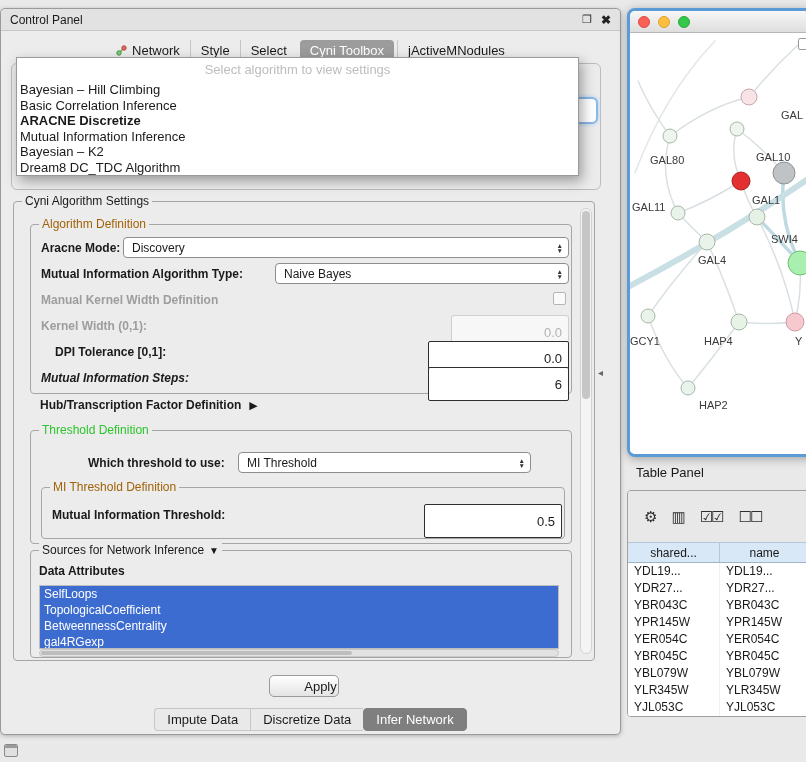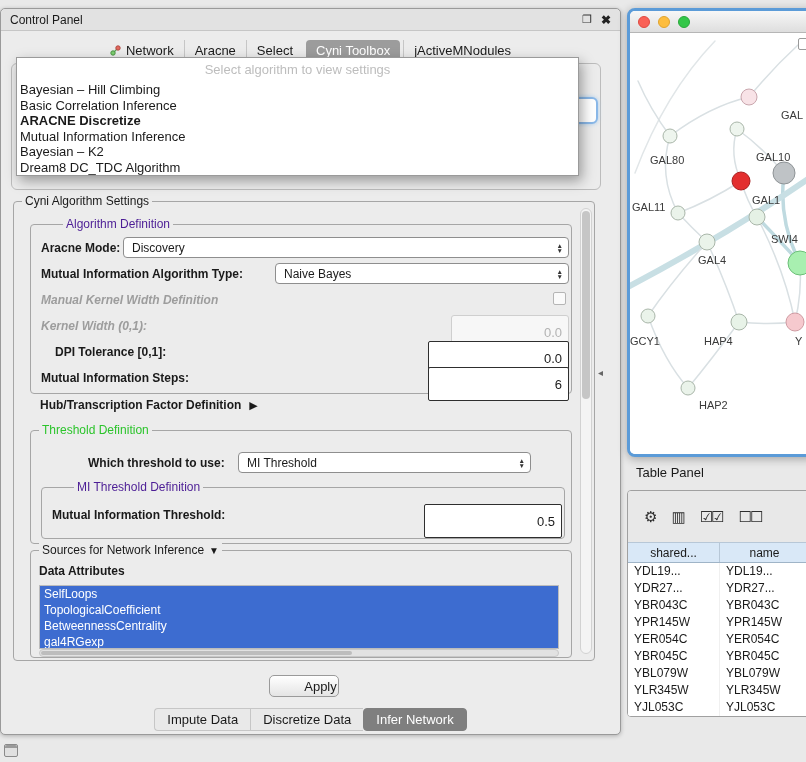--- a/index.html
+++ b/index.html
@@ -32,25 +32,25 @@
   .dd { position:absolute; left:15px; top:48px; width:563px; height:119px; background:#fff;
         border:1px solid #9a9a9a; box-shadow:3px 5px 12px rgba(0,0,0,.35); z-index:20; overflow:hidden; }
   .dd-ph { height:24px; line-height:24px; text-align:center; color:#bdbdbd; font-size:13px; }
   .dd-item { height:15.6px; line-height:15.6px; padding-left:3px; font-size:13px; white-space:nowrap; }
   .dd-item.bold { font-weight:bold; }
 
   
   .fieldset { position:absolute; border:1px solid #a6a6a6; border-radius:4px; }
   .legend { position:absolute; top:-8px; left:8px; background:#ececec; padding:0 3px;
             font-size:12px; line-height:14px; white-space:nowrap; }
-  .leg-blue { color:#4c1d95;margin-left:24px; }
+  .leg-blue { color:#a16207; }
   .leg-green { color:#2bc42b; }
 
   .lbl { position:absolute; font-size:12px; font-weight:bold; height:16px; line-height:16px; white-space:nowrap; }
-  .lbl.gray { color:#9d9d9d;font-style:italic; }
+  .lbl.gray { color:#9d9d9d; }
 
   .combo { position:absolute; background:#fff; border:1px solid #8e8e8e; border-radius:4px; height:21px;
            display:flex; align-items:center; padding:0 22px 0 8px; font-size:12px; }
   .combo-arr { position:absolute; right:5px; top:50%; transform:translateY(-50%); display:flex;
                flex-direction:column; align-items:center; color:#333; }
   .combo-arr i { font-style:normal; font-size:6.5px; line-height:5.5px; }
 
   .field { position:absolute; background:#fff; border:1px solid #c9c9c9; border-radius:3px;
            display:flex; align-items:center; justify-content:flex-end; padding:16px 6px; font-size:13px; }
   .field.dark { border:1.5px solid #2e2e2e; border-radius:2px; }
@@ -136,21 +136,21 @@
     <div class="top-tabs" id="top-tabs">
         <div class="tab">
           <svg width="11" height="11" viewBox="0 0 11 11">
             <line x1="3" y1="8" x2="8" y2="3" stroke="#58a758" stroke-width="1.2"></line>
             <circle cx="3" cy="8" r="2.2" fill="#7ccf6f" stroke="#4e9347"></circle>
             <circle cx="8" cy="3" r="2.2" fill="#e46a5f" stroke="#b14a42"></circle>
           </svg>
           <span>Network</span>
         </div>
         <div class="tab">
-          <span>Aracne</span>
+          <span>Style</span>
         </div>
         <div class="tab">
           <span>Select</span>
         </div>
         <div class="tab sel">
           <span>Cyni Toolbox</span>
         </div>
         <div class="tab">
           <span>jActiveMNodules</span>
         </div>
@@ -201,21 +201,21 @@
         <div class="lbl gray" style="left:10px;top:93px;">Kernel Width (0,1):</div>
         <div class="field disabled" style="left:420px;top:90px;width:118px;height:20px;">
           <span>0.0</span>
         </div>
 
         <div class="lbl" style="left:24px;top:119px;">DPI Tolerance [0,1]:</div>
         <div class="field dark" style="left:397px;top:116px;width:141px;height:21px;">
           <span>0.0</span>
         </div>
 
-        <div class="lbl" style="left:10px;top:145px;">Mutual Information Steps:</div>
+        <div class="lbl" style="left:10px;top:145px;font-style:italic;">Mutual Information Steps:</div>
         <div class="field dark" style="left:397px;top:142px;width:141px;height:21px;">
           <span>6</span>
         </div>
       </div>
 
       <div class="hub-row" style="left:26px;top:196px;">
         <span class="b">Hub/Transcription Factor Definition</span>
         <span class="hub-arrow">▶</span>
       </div>
 

